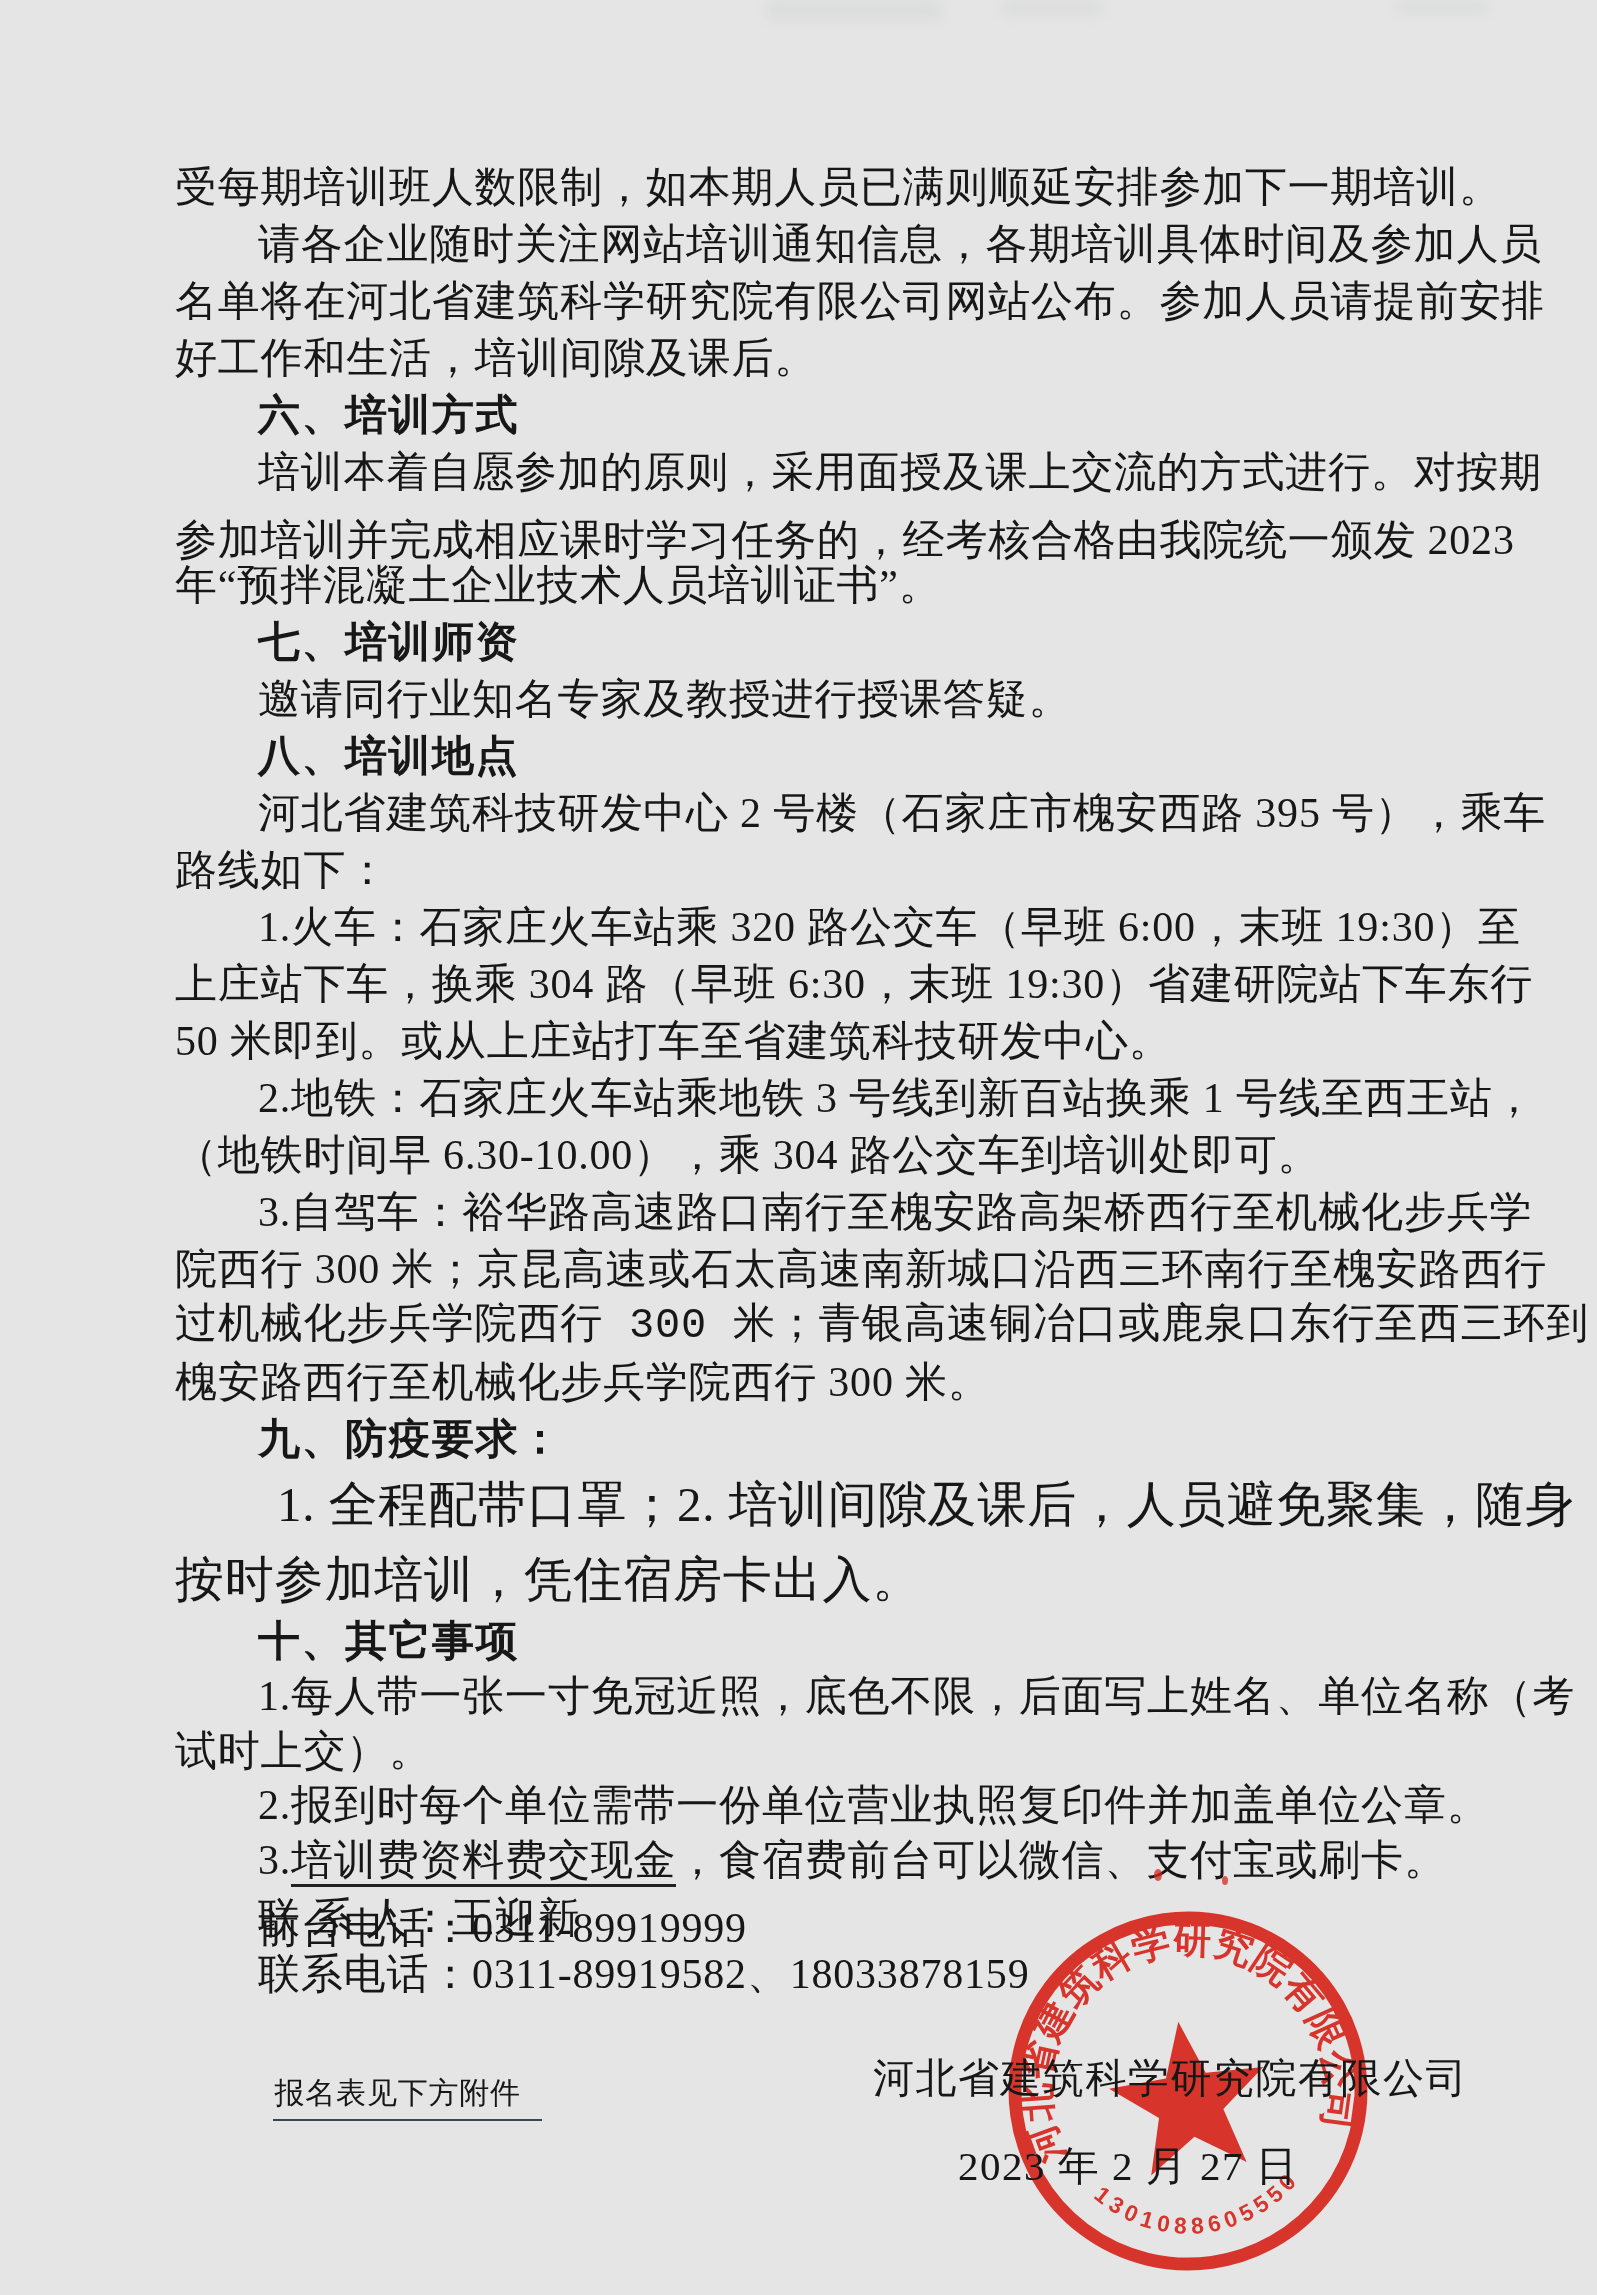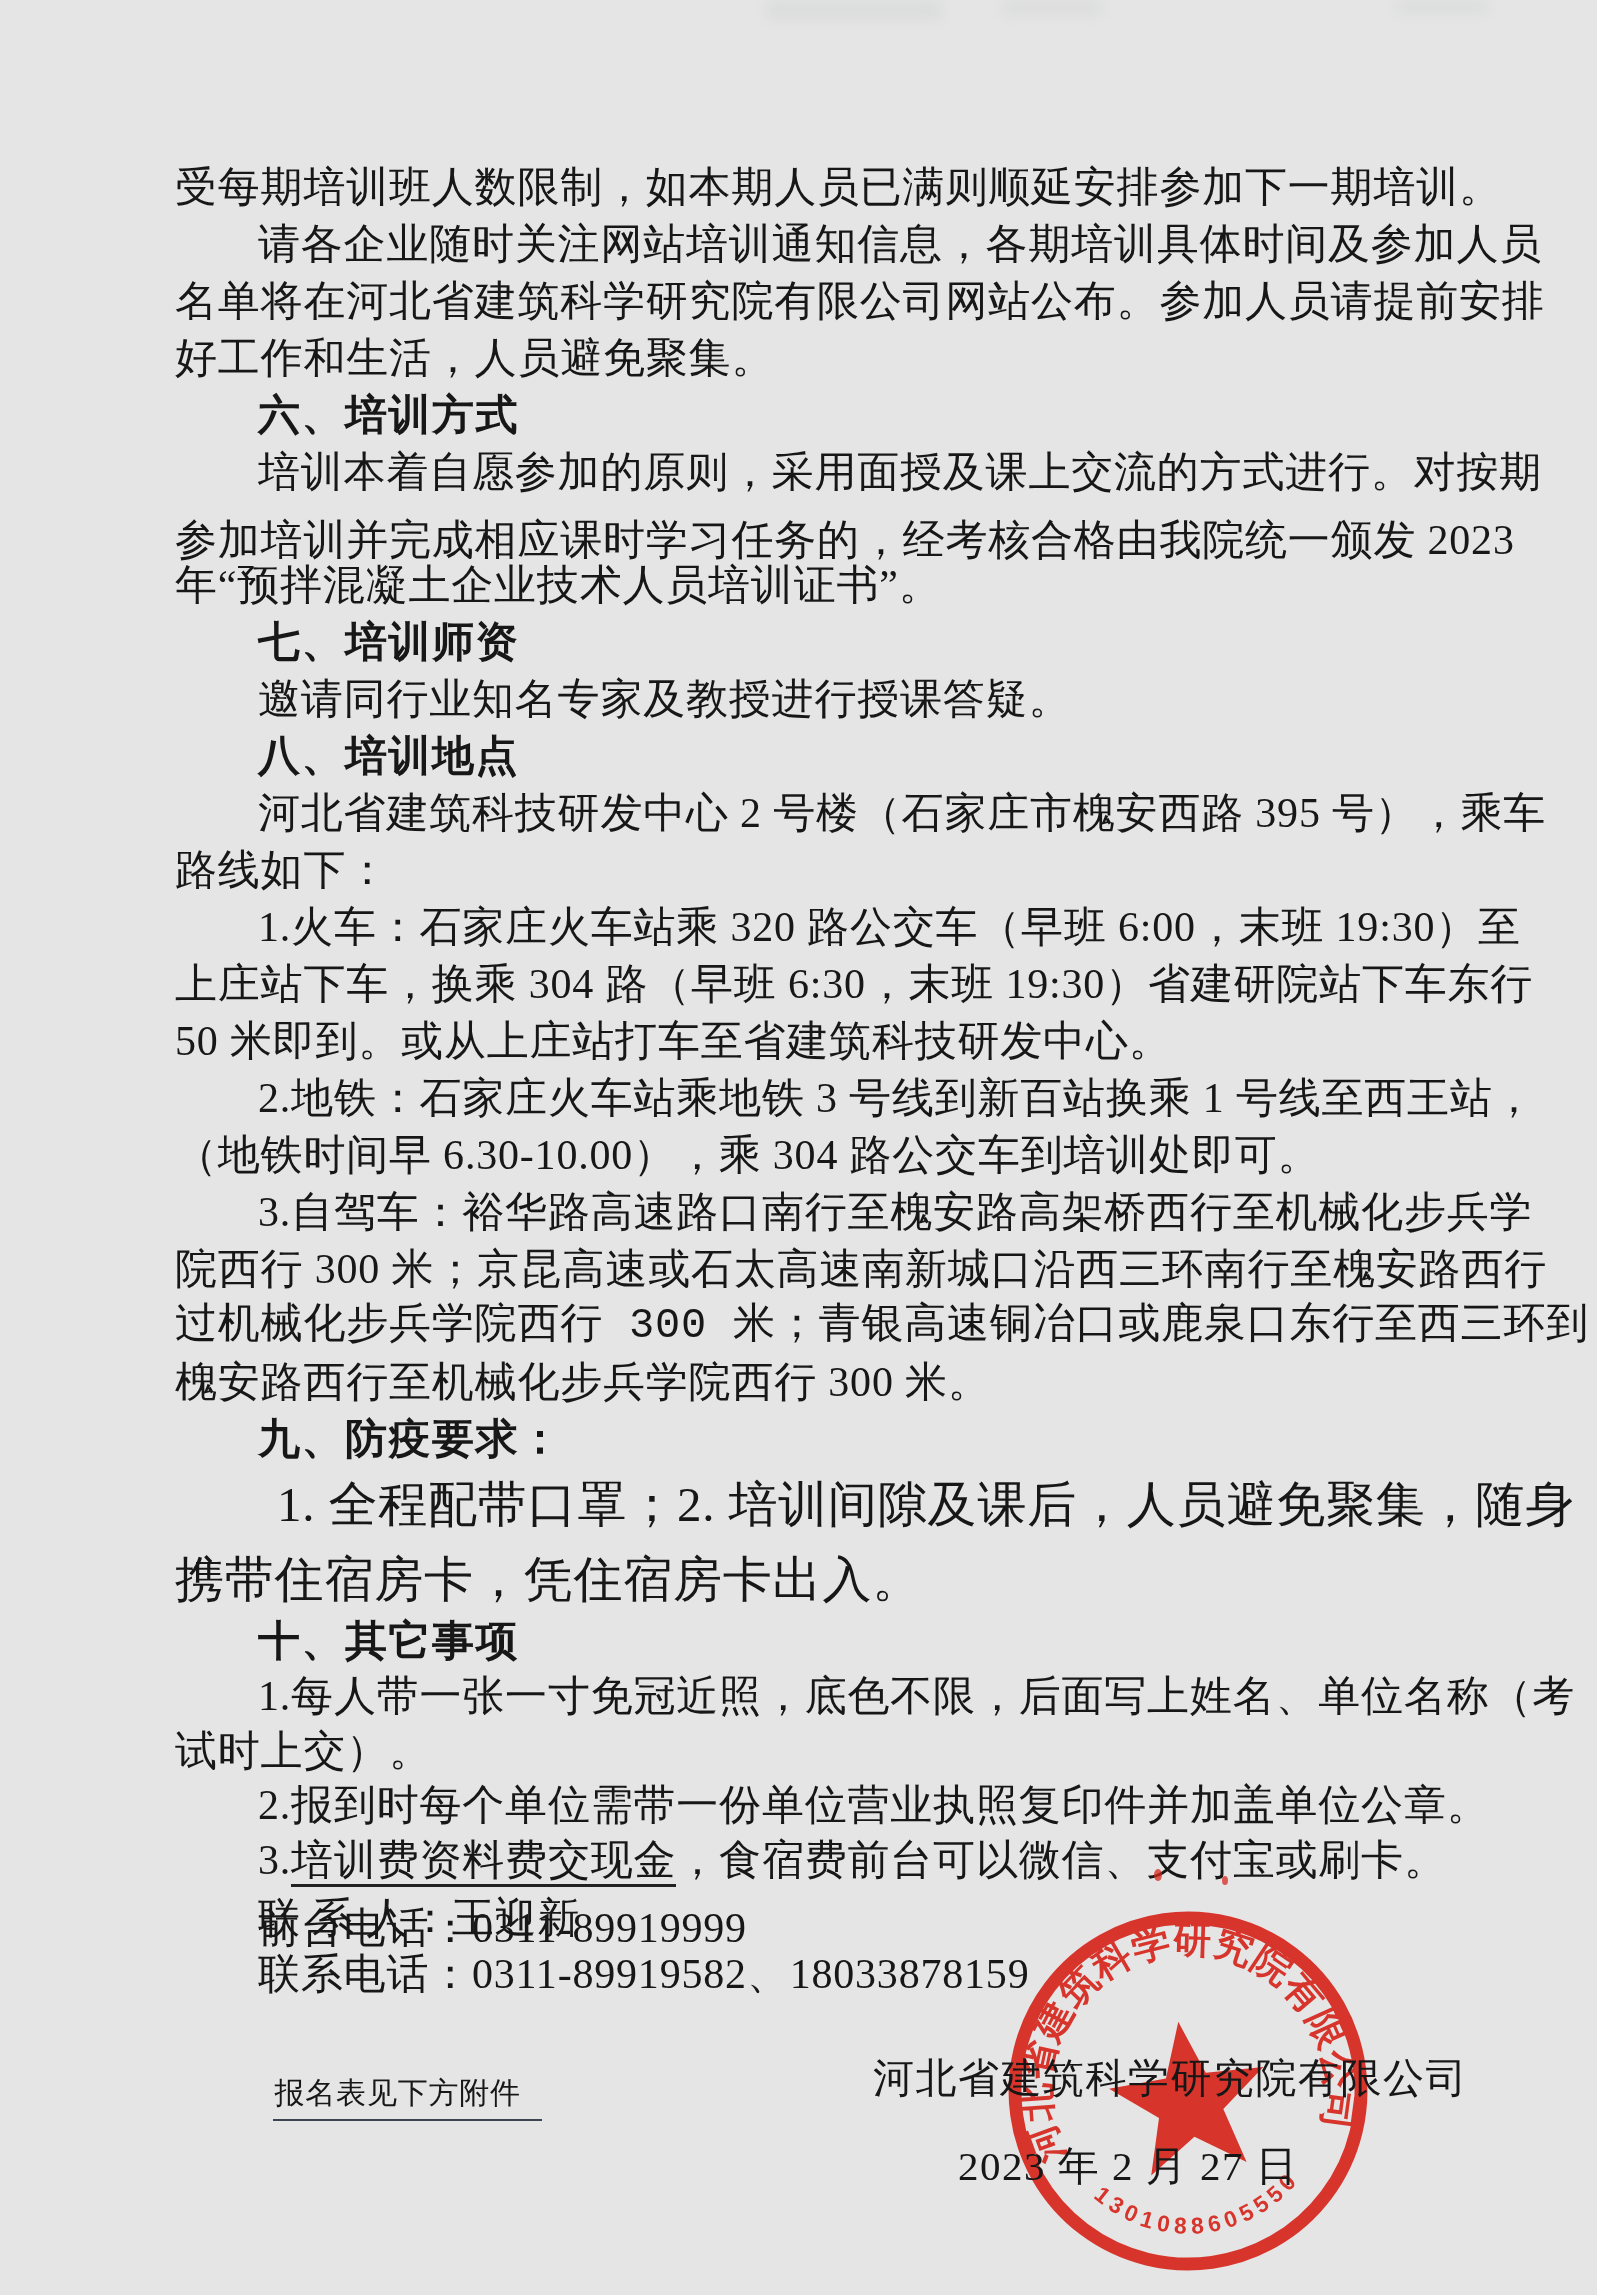--- a/index.html
+++ b/index.html
@@ -54,21 +54,21 @@
 
 <div class="page">
 
   <div class="smudge" style="left:767px;top:0;width:175px;height:20px;"></div>
   <div class="smudge" style="left:1002px;top:0;width:99px;height:15px;"></div>
   <div class="smudge" style="left:1397px;top:0;width:91px;height:13.7px;"></div>
 
   <div class="line flush" style="top:161px;">受每期培训班人数限制，如本期人员已满则顺延安排参加下一期培训。</div>
   <div class="line indent" style="top:218px;">请各企业随时关注网站培训通知信息，各期培训具体时间及参加人员</div>
   <div class="line flush" style="top:275px;">名单将在河北省建筑科学研究院有限公司网站公布。参加人员请提前安排</div>
-  <div class="line flush" style="top:332px;">好工作和生活，人员避免聚集。</div>
+  <div class="line flush" style="top:332px;">好工作和生活，培训间隙及课后。</div>
 
   <div class="line indent heading" style="top:389px;">六、培训方式</div>
   <div class="line indent" style="top:446px;">培训本着自愿参加的原则，采用面授及课上交流的方式进行。对按期</div>
   <div class="line flush" style="top:514px;">参加培训并完成相应课时学习任务的，经考核合格由我院统一颁发 2023</div>
   <div class="line flush" style="top:559px;">年“预拌混凝土企业技术人员培训证书”。</div>
 
   <div class="line indent heading" style="top:616px;">七、培训师资</div>
   <div class="line indent" style="top:673px;">邀请同行业知名专家及教授进行授课答疑。</div>
 
   <div class="line indent heading" style="top:730px;">八、培训地点</div>
@@ -82,21 +82,21 @@
   <div class="line indent" style="top:1072px;">2.地铁：石家庄火车站乘地铁 3 号线到新百站换乘 1 号线至西王站，</div>
   <div class="line flush" style="top:1129px;">（地铁时间早 6.30-10.00），乘 304 路公交车到培训处即可。</div>
 
   <div class="line indent" style="top:1186px;">3.自驾车：裕华路高速路口南行至槐安路高架桥西行至机械化步兵学</div>
   <div class="line flush" style="top:1243px;">院西行 300 米；京昆高速或石太高速南新城口沿西三环南行至槐安路西行</div>
   <div class="line flush" style="top:1300px;font-family:Liberation Mono, monospace;">过机械化步兵学院西行 300 米；青银高速铜冶口或鹿泉口东行至西三环到</div>
   <div class="line flush" style="top:1356px;">槐安路西行至机械化步兵学院西行 300 米。</div>
 
   <div class="line indent heading" style="top:1413px;">九、防疫要求：</div>
   <div class="line big" style="top:1474px;left:277px;">1. 全程配带口罩；2. 培训间隙及课后，人员避免聚集，随身</div>
-  <div class="line big flush" style="top:1549px;">携带住宿房卡，凭住宿房卡出入。</div>
+  <div class="line big flush" style="top:1549px;">按时参加培训，凭住宿房卡出入。</div>
 
   <div class="line indent heading" style="top:1615px;">十、其它事项</div>
   <div class="line indent" style="top:1670px;">1.每人带一张一寸免冠近照，底色不限，后面写上姓名、单位名称（考</div>
   <div class="line flush" style="top:1725px;">试时上交）。</div>
   <div class="line indent" style="top:1779px;">2.报到时每个单位需带一份单位营业执照复印件并加盖单位公章。</div>
 
   <div class="line indent" style="top:1834px;"><span>3.</span><span class="fee-underline">培训费资料费交现金</span><span>，食宿费前台可以微信、支付宝或刷卡。</span></div>
 
   <div class="line indent" style="top:1892px;">联 系 人：王迎新</div>
   <div class="line indent" style="top:1948px;">联系电话：0311-89919582、18033878159</div>

